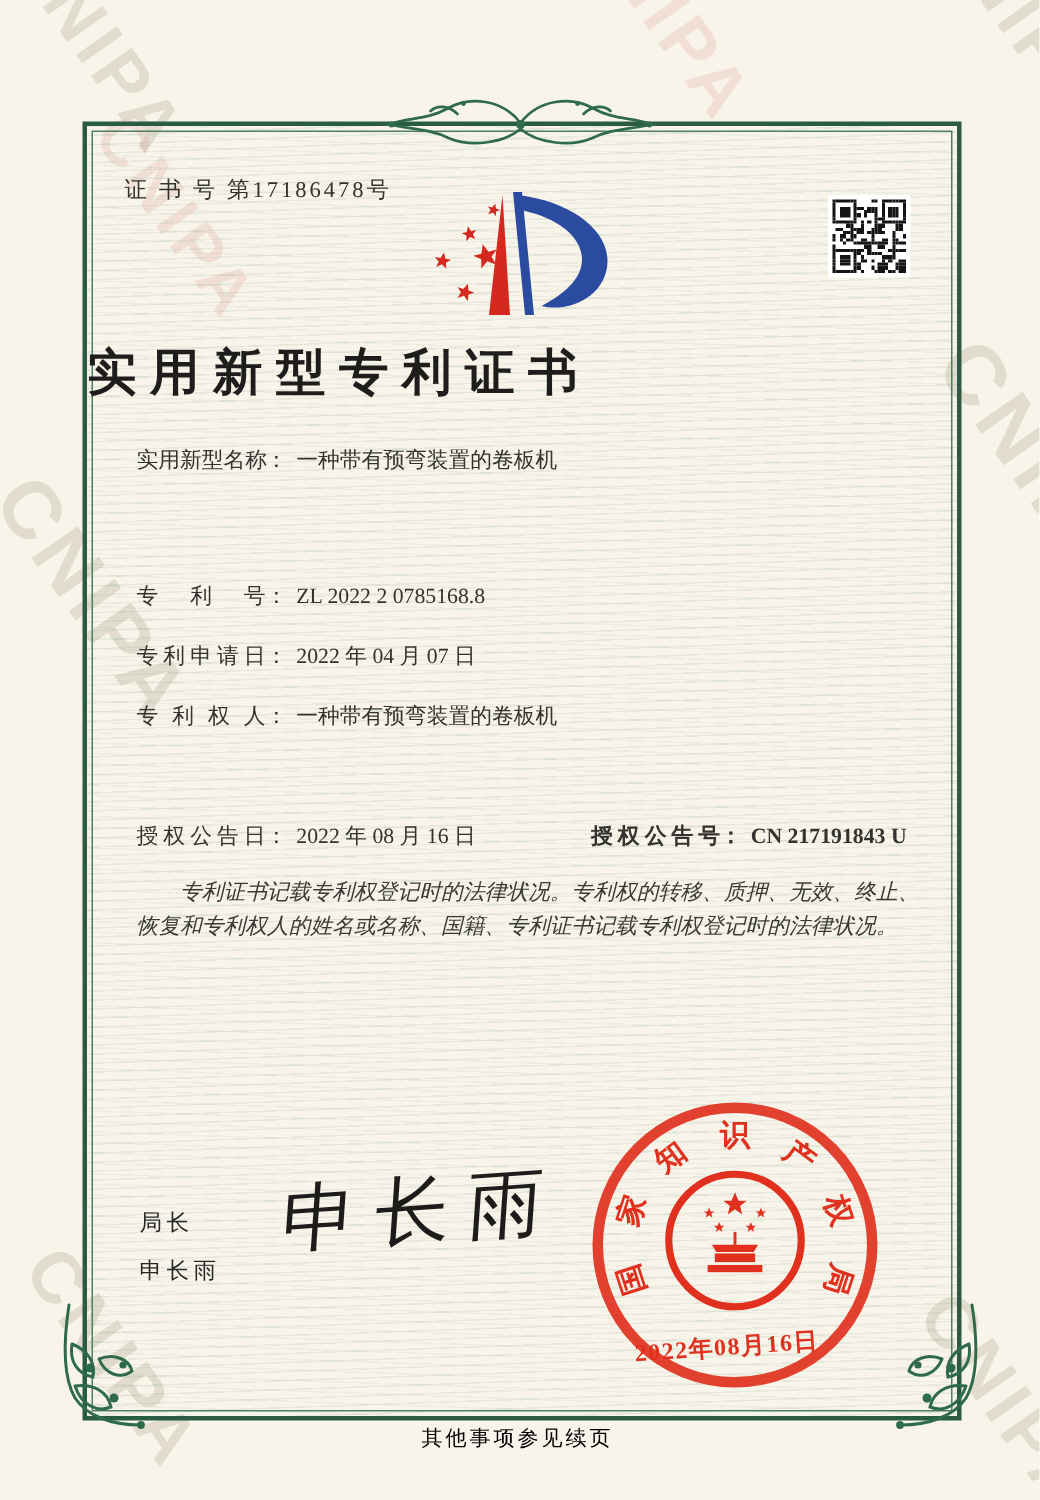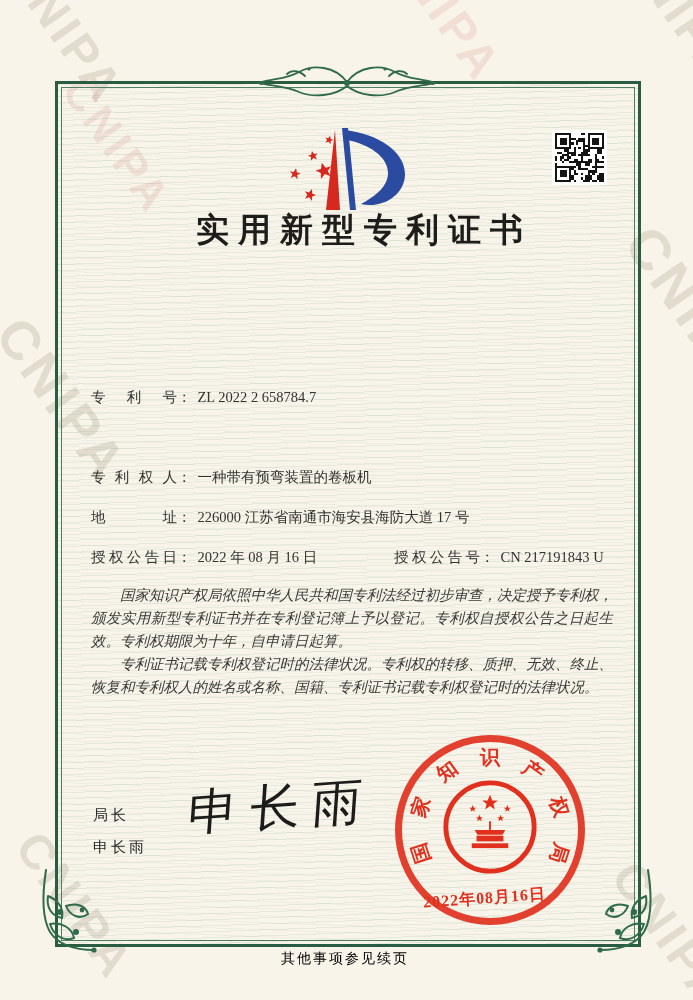--- a/index.html
+++ b/index.html
@@ -48,32 +48,32 @@
     font-size:15px; letter-spacing:2px; color:#33322e;
   }
   .logo{ position:absolute; left:219px; top:42px; }
   .qr{
     position:absolute; left:494px; top:46px; width:55px; height:55px;
     background:#fff; padding:3px; box-sizing:border-box;
     display:grid; grid-template-rows:repeat(21,1fr); grid-template-columns:repeat(21,1fr);
   }
   .qr .bit{ background:#141414; }
   .title{
-    position:absolute; left:0; top:124px; width:100%;
-    text-align:center; font-size:33px; font-weight:bold;
-    letter-spacing:9px; color:#1e1d1b;margin-left:16px;
+    position:absolute; left:0; top:142px; width:100%;
+    text-align:left; font-size:33px; font-weight:bold;
+    letter-spacing:9px; color:#1e1d1b;
   }
   
   .field-row{ position:absolute; left:33px; font-size:14.5px; color:#33322e; white-space:nowrap;}
   .flabel{
     display:inline-block; width:86px; text-align:justify; text-align-last:justify;
     vertical-align:bottom;
   }
   .colon{ margin-right:6px; }
-  .pair2{ position:absolute; left:303px; top:0; }
+  .pair2{ position:absolute; left:303px; top:0;font-weight:bold; }
   
   .body-text{
     position:absolute; left:33px; top:500px; width:522px;
     font-size:14.5px; line-height:23px; text-align:justify;
     font-style:italic; color:#3a3935;
   }
   .body-text p{ margin:0; text-indent:2em; }
   
   .sig-title{ position:absolute; left:35px; top:722px; font-size:15px; letter-spacing:3px; }
   .sig-name{ position:absolute; left:35px; top:754px; font-size:15px; letter-spacing:3px; }
@@ -171,20 +171,21 @@
         <circle cx="40" cy="66" r="3"></circle>
         <circle cx="46" cy="44" r="2.4"></circle>
         <circle cx="58" cy="84" r="2.6"></circle>
       </g>
     </svg>
   </div>
 
   <div class="frame">
     <div class="frame-inner"></div>
 
+    <div class="cert-no">证 书 号 第17186478号</div>
 
     <div class="logo">
       <svg width="150" height="90" viewBox="0 0 150 90">
         <defs>
           <polygon id="st" points="0,-10 2.9,-3.1 9.5,-3.1 4.2,1.2 5.9,8.1 0,3.8 -5.9,8.1 -4.2,1.2 -9.5,-3.1 -2.9,-3.1"></polygon>
         </defs>
         <g fill="#d5281e">
           <use href="#st" transform="translate(52,14) scale(0.45) rotate(15)"></use>
           <use href="#st" transform="translate(36,30) scale(0.52) rotate(-12)"></use>
           <use href="#st" transform="translate(18,48) scale(0.58) rotate(10)"></use>
@@ -638,38 +639,40 @@
         <div></div>
         <div class="bit"></div>
         <div class="bit"></div>
         <div></div>
         <div class="bit"></div>
         <div class="bit"></div>
       </div>
 
     <div class="title">实用新型专利证书</div>
 
+    <div class="field-row" style="top:213px">
+      <span class="flabel">实用新型名称</span><span class="colon">：</span><span class="fvalue">一种带有预弯装置的卷板机</span>
+    </div>
     <div class="field-row" style="top:304px">
-      <span class="flabel">专利号</span><span class="colon">：</span><span class="fvalue">ZL 2022 2 658784.7</span>
+      <span class="flabel">专利号</span><span class="colon">：</span><span class="fvalue">ZL 2022 2 0785168.8</span>
+    </div>
+    <div class="field-row" style="top:344px">
+      <span class="flabel">专利申请日</span><span class="colon">：</span><span class="fvalue">2022 年 04 月 07 日</span>
     </div>
     <div class="field-row" style="top:384px">
       <span class="flabel">专利权人</span><span class="colon">：</span><span class="fvalue">一种带有预弯装置的卷板机</span>
-    </div>
-    <div class="field-row" style="top:424px">
-      <span class="flabel">地址</span><span class="colon">：</span><span class="fvalue">226000 江苏省南通市海安县海防大道 17 号</span>
     </div>
     <div class="field-row" style="top:464px">
       <span class="flabel">授权公告日</span><span class="colon">：</span><span class="fvalue">2022 年 08 月 16 日</span>
       <span class="pair2">
         <span class="flabel">授权公告号</span><span class="colon">：</span><span class="fvalue">CN 217191843 U</span>
       </span>
     </div>
 
     <div class="body-text">
-      <p>国家知识产权局依照中华人民共和国专利法经过初步审查，决定授予专利权，颁发实用新型专利证书并在专利登记簿上予以登记。专利权自授权公告之日起生效。专利权期限为十年，自申请日起算。</p>
       <p>专利证书记载专利权登记时的法律状况。专利权的转移、质押、无效、终止、恢复和专利权人的姓名或名称、国籍、专利证书记载专利权登记时的法律状况。</p>
     </div>
 
     <div class="sig-title">局长</div>
     <div class="sig-name">申长雨</div>
     <div class="sig-hand">申长雨</div>
 
     <div class="seal">
       <div class="seal-ring" id="seal-ring">
           <span class="seal-char" style="left: 18.5729px; top: 110.558px; transform: translate(-50%, -50%) rotate(-108deg);">国</span>

